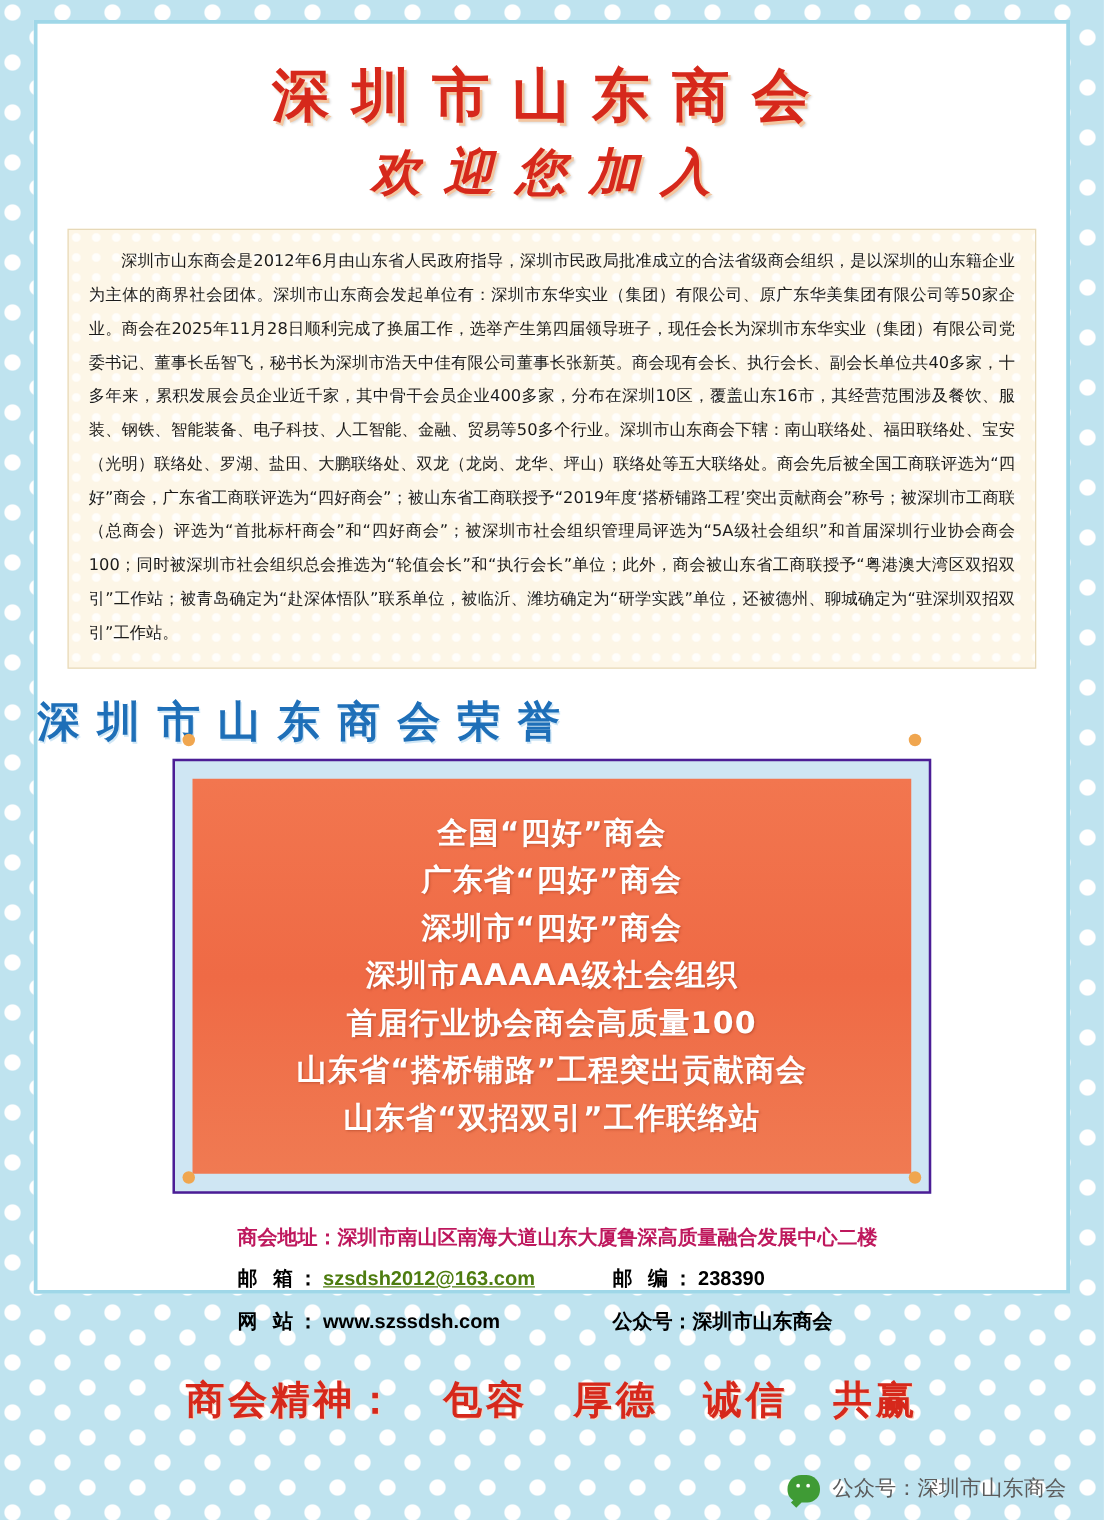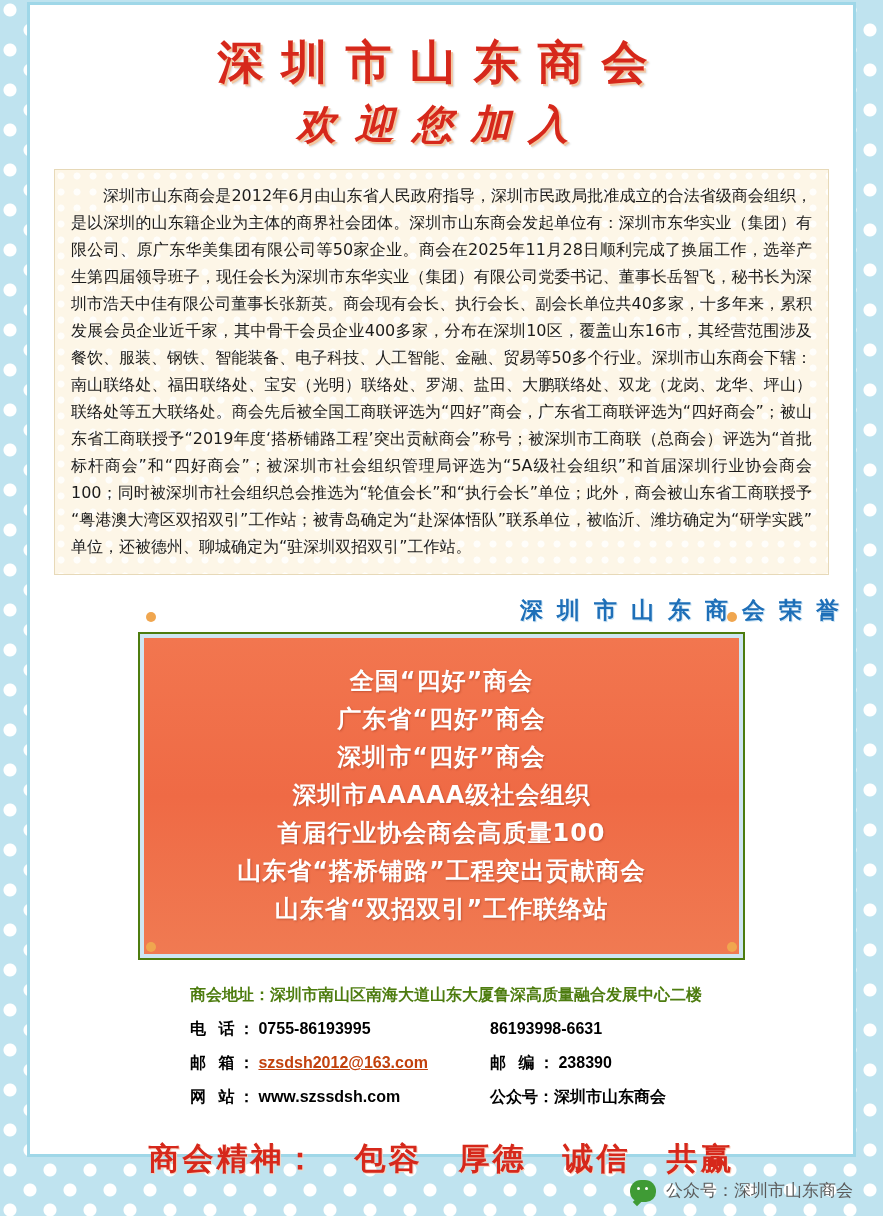--- a/index.html
+++ b/index.html
@@ -21,23 +21,23 @@
     background-color: #bfe3ef;
     background-image:
       radial-gradient(circle at 10px 10px, #ffffff 6px, rgba(255,255,255,0) 7px),
       radial-gradient(circle at 30px 30px, #ffffff 6px, rgba(255,255,255,0) 7px);
     background-size: 40px 40px, 40px 40px;
     z-index: 0;
   }
   .page {
     position: absolute;
     left: 27px;
-    top: 2px;
+    top: 16px;
     width: 829px;
-    height: 1155px;
+    height: 1019px;
     background: #ffffff;
     border: 3px solid #9fd7e8;
     box-sizing: border-box;
     z-index: 1;
     padding: 0;
   }
   
   .title-wrap {
     text-align: center;
     padding-top: 26px;
@@ -57,49 +57,49 @@
     margin: 14px 24px 0 24px;
     background: #fdf6e7;
     border: 1px solid #e7d9b8;
     background-image:
       radial-gradient(circle at 6px 6px, rgba(255,255,255,0.85) 3px, rgba(255,255,255,0) 4px);
     background-size: 16px 16px;
     padding: 12px 16px 14px 16px;
     box-sizing: border-box;
   }
   .intro-text {
-    font-size: 16px;
+    font-size: 13px;
     line-height: 27px;
     color: #1b1b1b;
     text-align: justify;
     text-indent: 2em;
     font-family: "DejaVu Sans", "Liberation Sans", sans-serif;
     margin: 0;
   }
 
   
   .honor-section {
     margin: 18px 0 0 0;
     position: relative;
   }
   .honor-title {
-    text-align: right;
+    text-align: left;
     color: #1e6fb8;
     font-weight: bold;
-    font-size: 23px;
+    font-size: 34px;
     letter-spacing: 14px;
     font-family: Liberation Mono, monospace;
     text-shadow: 1px 1px 0 #cfe6f5;
     padding: 2px 0 6px 0;
   }
   .honor-frame {
     margin: 0 108px;
     background: #cfe6f3;
-    border: 2px solid #4d7c0f;
-    padding: 4px;
+    border: 2px solid #4c1d95;
+    padding: 14px;
     position: relative;
     box-sizing: border-box;
   }
   .honor-frame::before,
   .honor-frame::after {
     content: "";
     position: absolute;
     width: 10px;
     height: 10px;
     background: #f0a64f;
@@ -131,42 +131,42 @@
     text-shadow: 1px 1px 2px rgba(120,30,10,0.35);
   }
 
   
   .contact {
     margin: 18px 0 0 0;
     padding: 0 0 0 0;
   }
   .contact-row {
     font-size: 16px;
-    color: #4d7c0f;
+    color: #be185d;
     font-family: "DejaVu Sans", "Liberation Sans", sans-serif;
     line-height: 34px;
     font-weight: bold;
     padding-left: 160px;
   }
   .contact-row.address {
     padding-left: 160px;
     font-weight: bold;
   }
   .contact-cols {
     display: flex;
     padding-left: 160px;
     line-height: 34px;
     font-size: 16px;
     font-weight: bold;
   }
   .contact-cols .c1 { width: 300px; }
   .contact-cols .c2 { width: 300px; }
   .label-sp { letter-spacing: 4px; }
   .email-link {
-    color: #c2410c;
+    color: #4d7c0f;
     text-decoration: underline;
     font-weight: bold;
   }
 
   
   .spirit {
     margin-top: 24px;
     text-align: center;
     color: #d6281b;
     font-weight: bold;
@@ -250,28 +250,20 @@
         <div class="honor-item">山东省“双招双引”工作联络站</div>
       </div>
     </div>
   </div>
 
   <div class="contact">
     <div class="contact-row address">
       <span>商会地址：</span><span>深圳市南山区南海大道山东大厦鲁深高质量融合发展中心二楼</span>
     </div>
 
-    <div class="contact-cols">
-      <span class="c1">
-        <span class="label-sp">电 话：</span><span>0755-86193995</span>
-      </span>
-      <span class="c2">
-        <span>86193998-6631</span>
-      </span>
-    </div>
 
     <div class="contact-cols">
       <span class="c1">
         <span class="label-sp">邮 箱：</span><a class="email-link" href="#">szsdsh2012@163.com</a>
       </span>
       <span class="c2">
         <span class="label-sp">邮 编：</span><span>238390</span>
       </span>
     </div>
 

